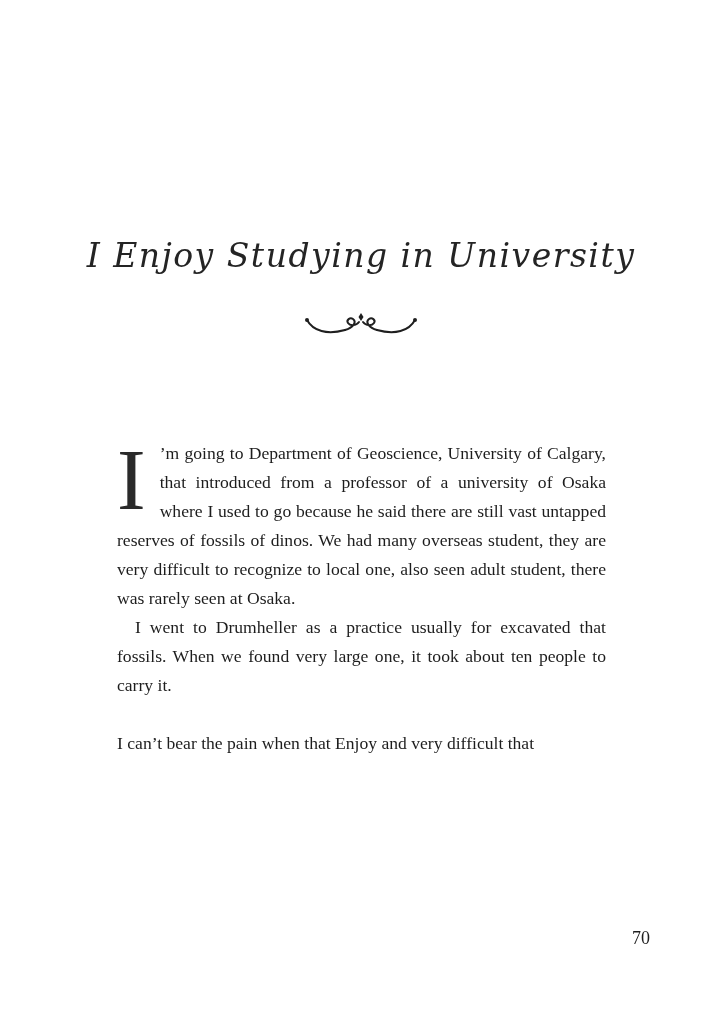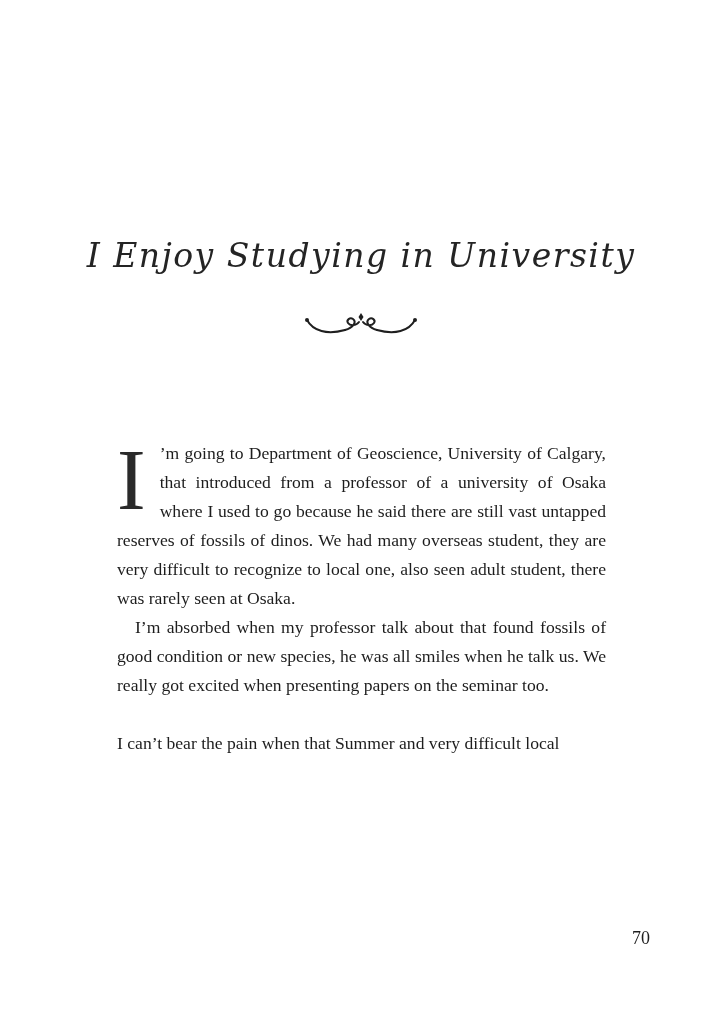--- a/index.html
+++ b/index.html
@@ -93,22 +93,22 @@
   </div>
 
   <div class="body-block">
 
     <p>
       <span class="dropcap">I</span>
       <span>’m going to Department of Geoscience, University of Calgary, that introduced from a professor of a university of Osaka where I used to go because he said there are still vast untapped reserves of fossils of dinos. We had many overseas student, they are very difficult to recognize to local one, also seen adult student, there was rarely seen at Osaka.</span>
     </p>
 
 
+    <p class="indent">I went to Drumheller as a practice usually for excavated that fossils. When we found very large one, it took about ten people to carry it.</p>
 
-    <p class="indent">I’m absorbed when my professor talk about that found fossils of good condition or new species, he was all smiles when he talk us. We really got excited when presenting papers on the seminar too.</p>
 
-    <p class="spaced">I can’t bear the pain when that Summer and very difficult local</p>
+    <p class="spaced">I can’t bear the pain when that Enjoy and very difficult that</p>
 
   </div>
 
   <div class="page-number">70</div>
 
 </div>
 
 </body></html>

